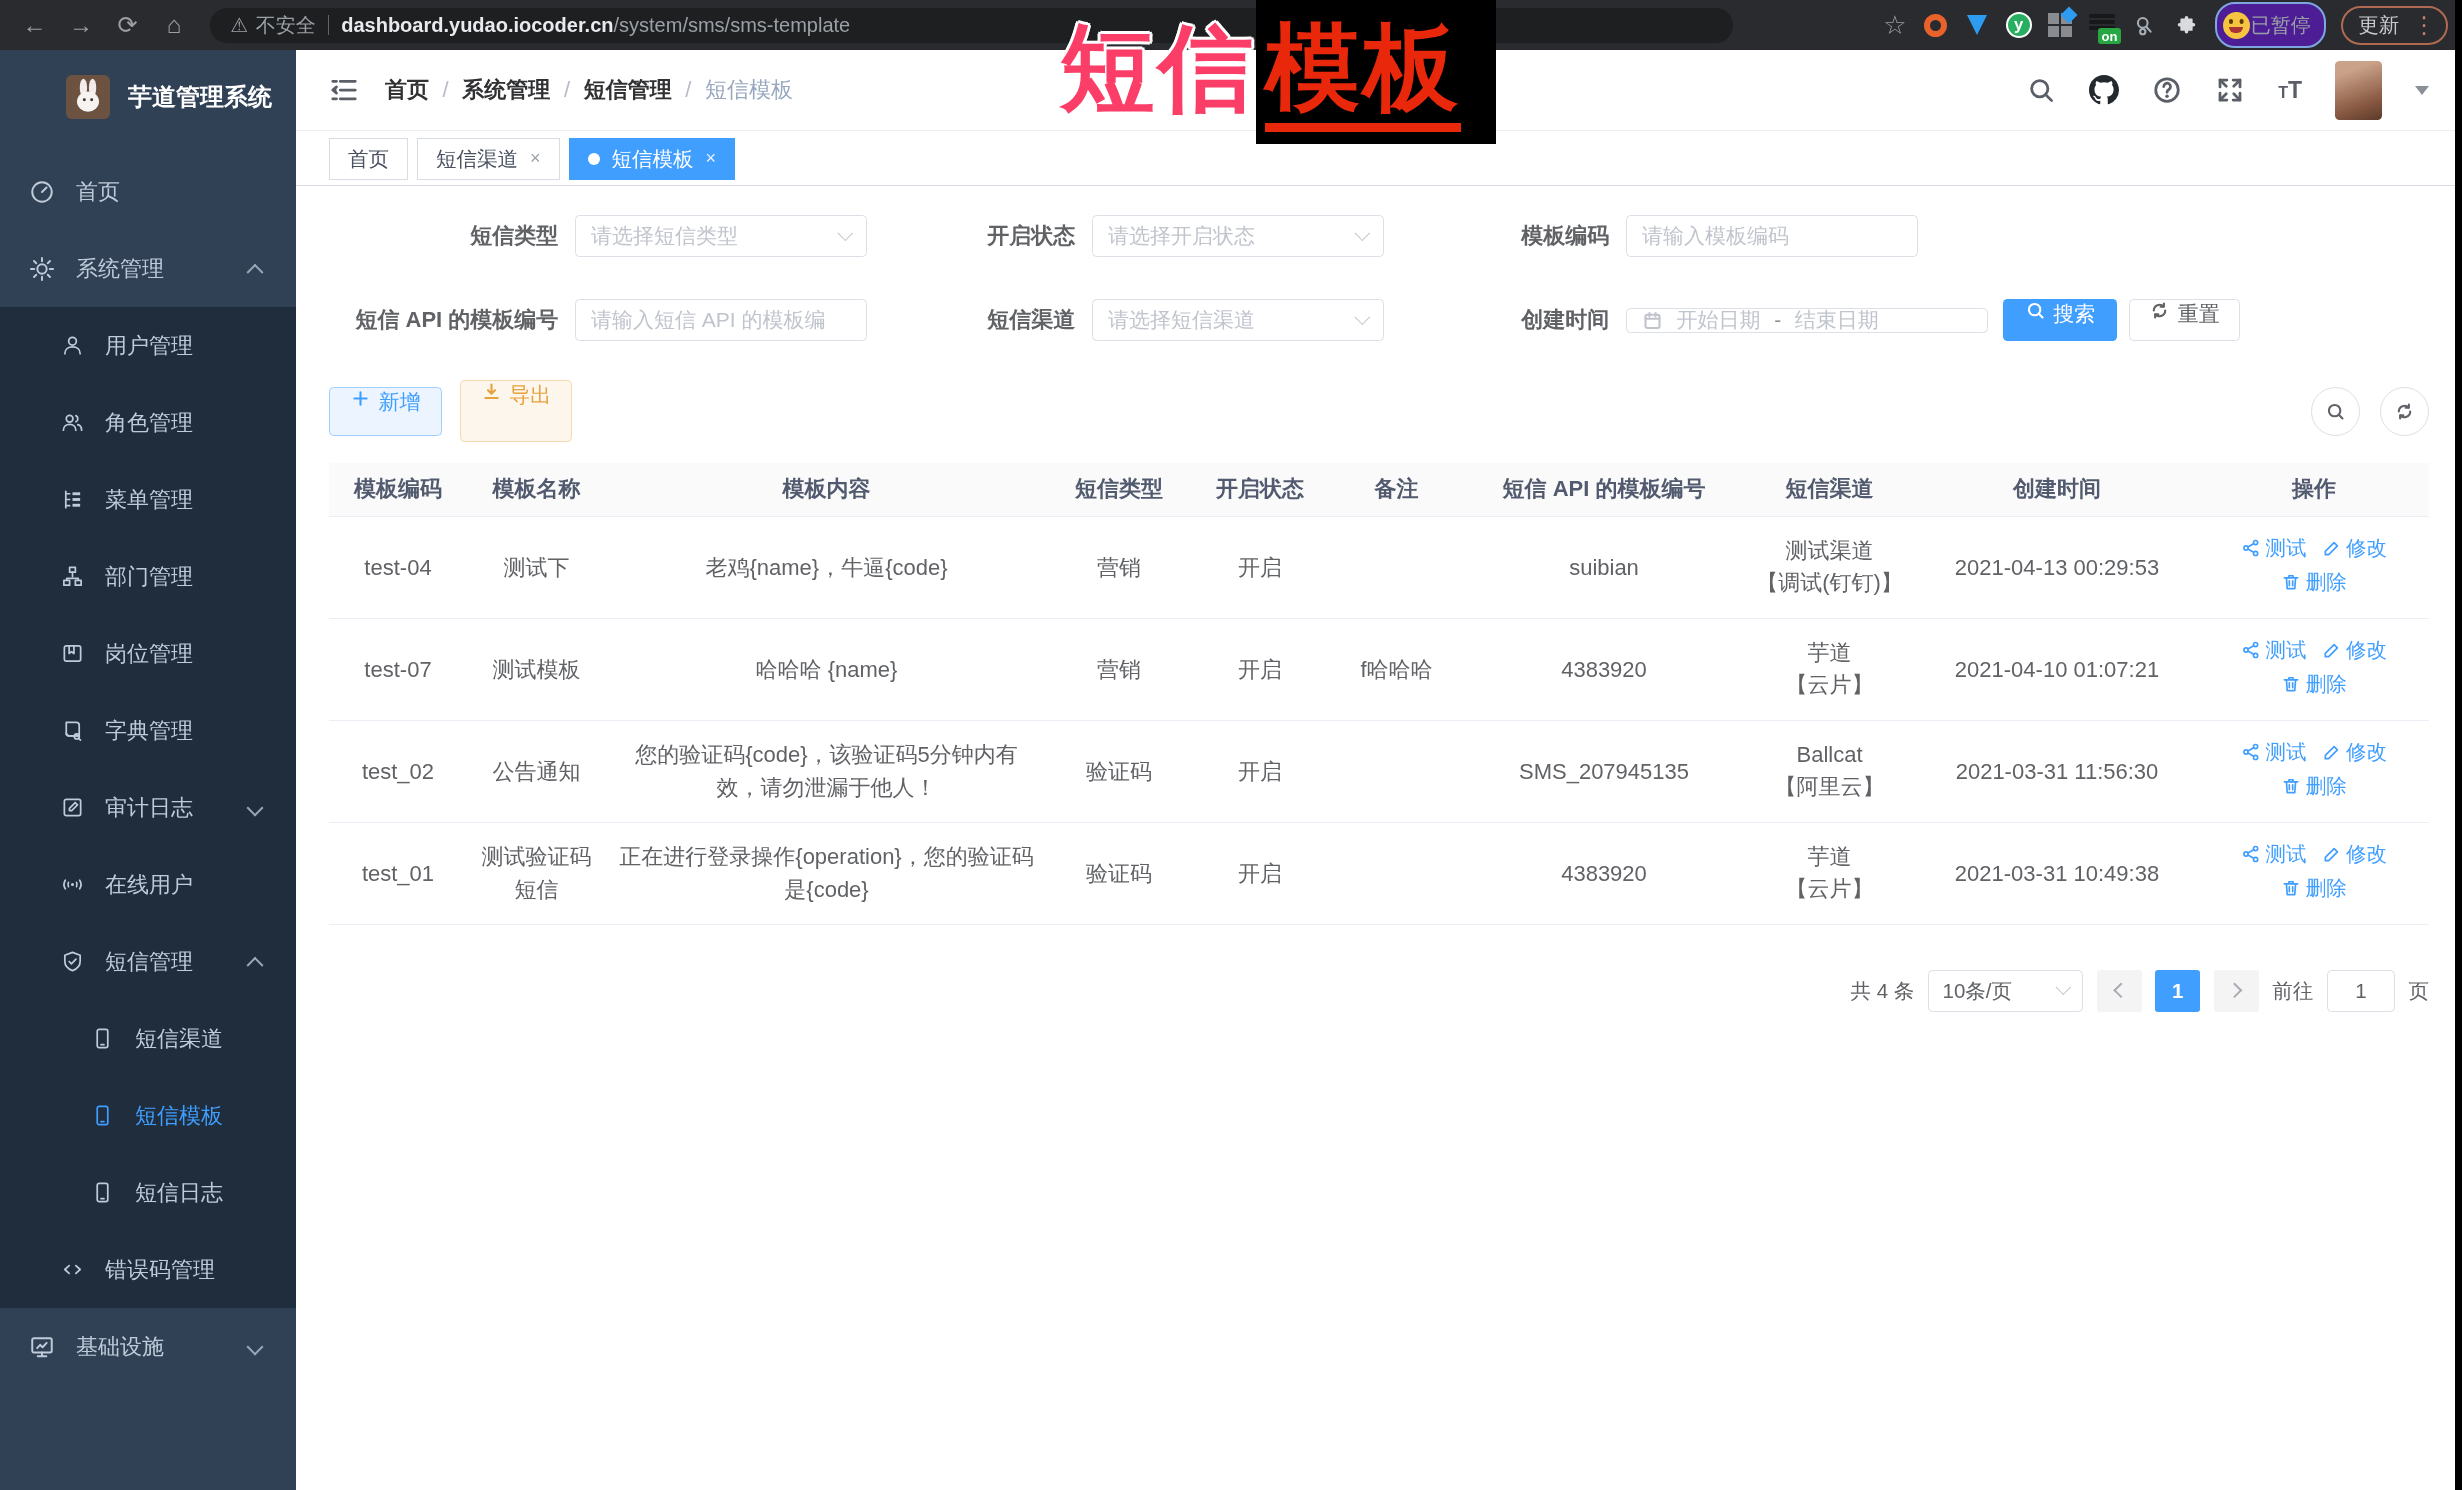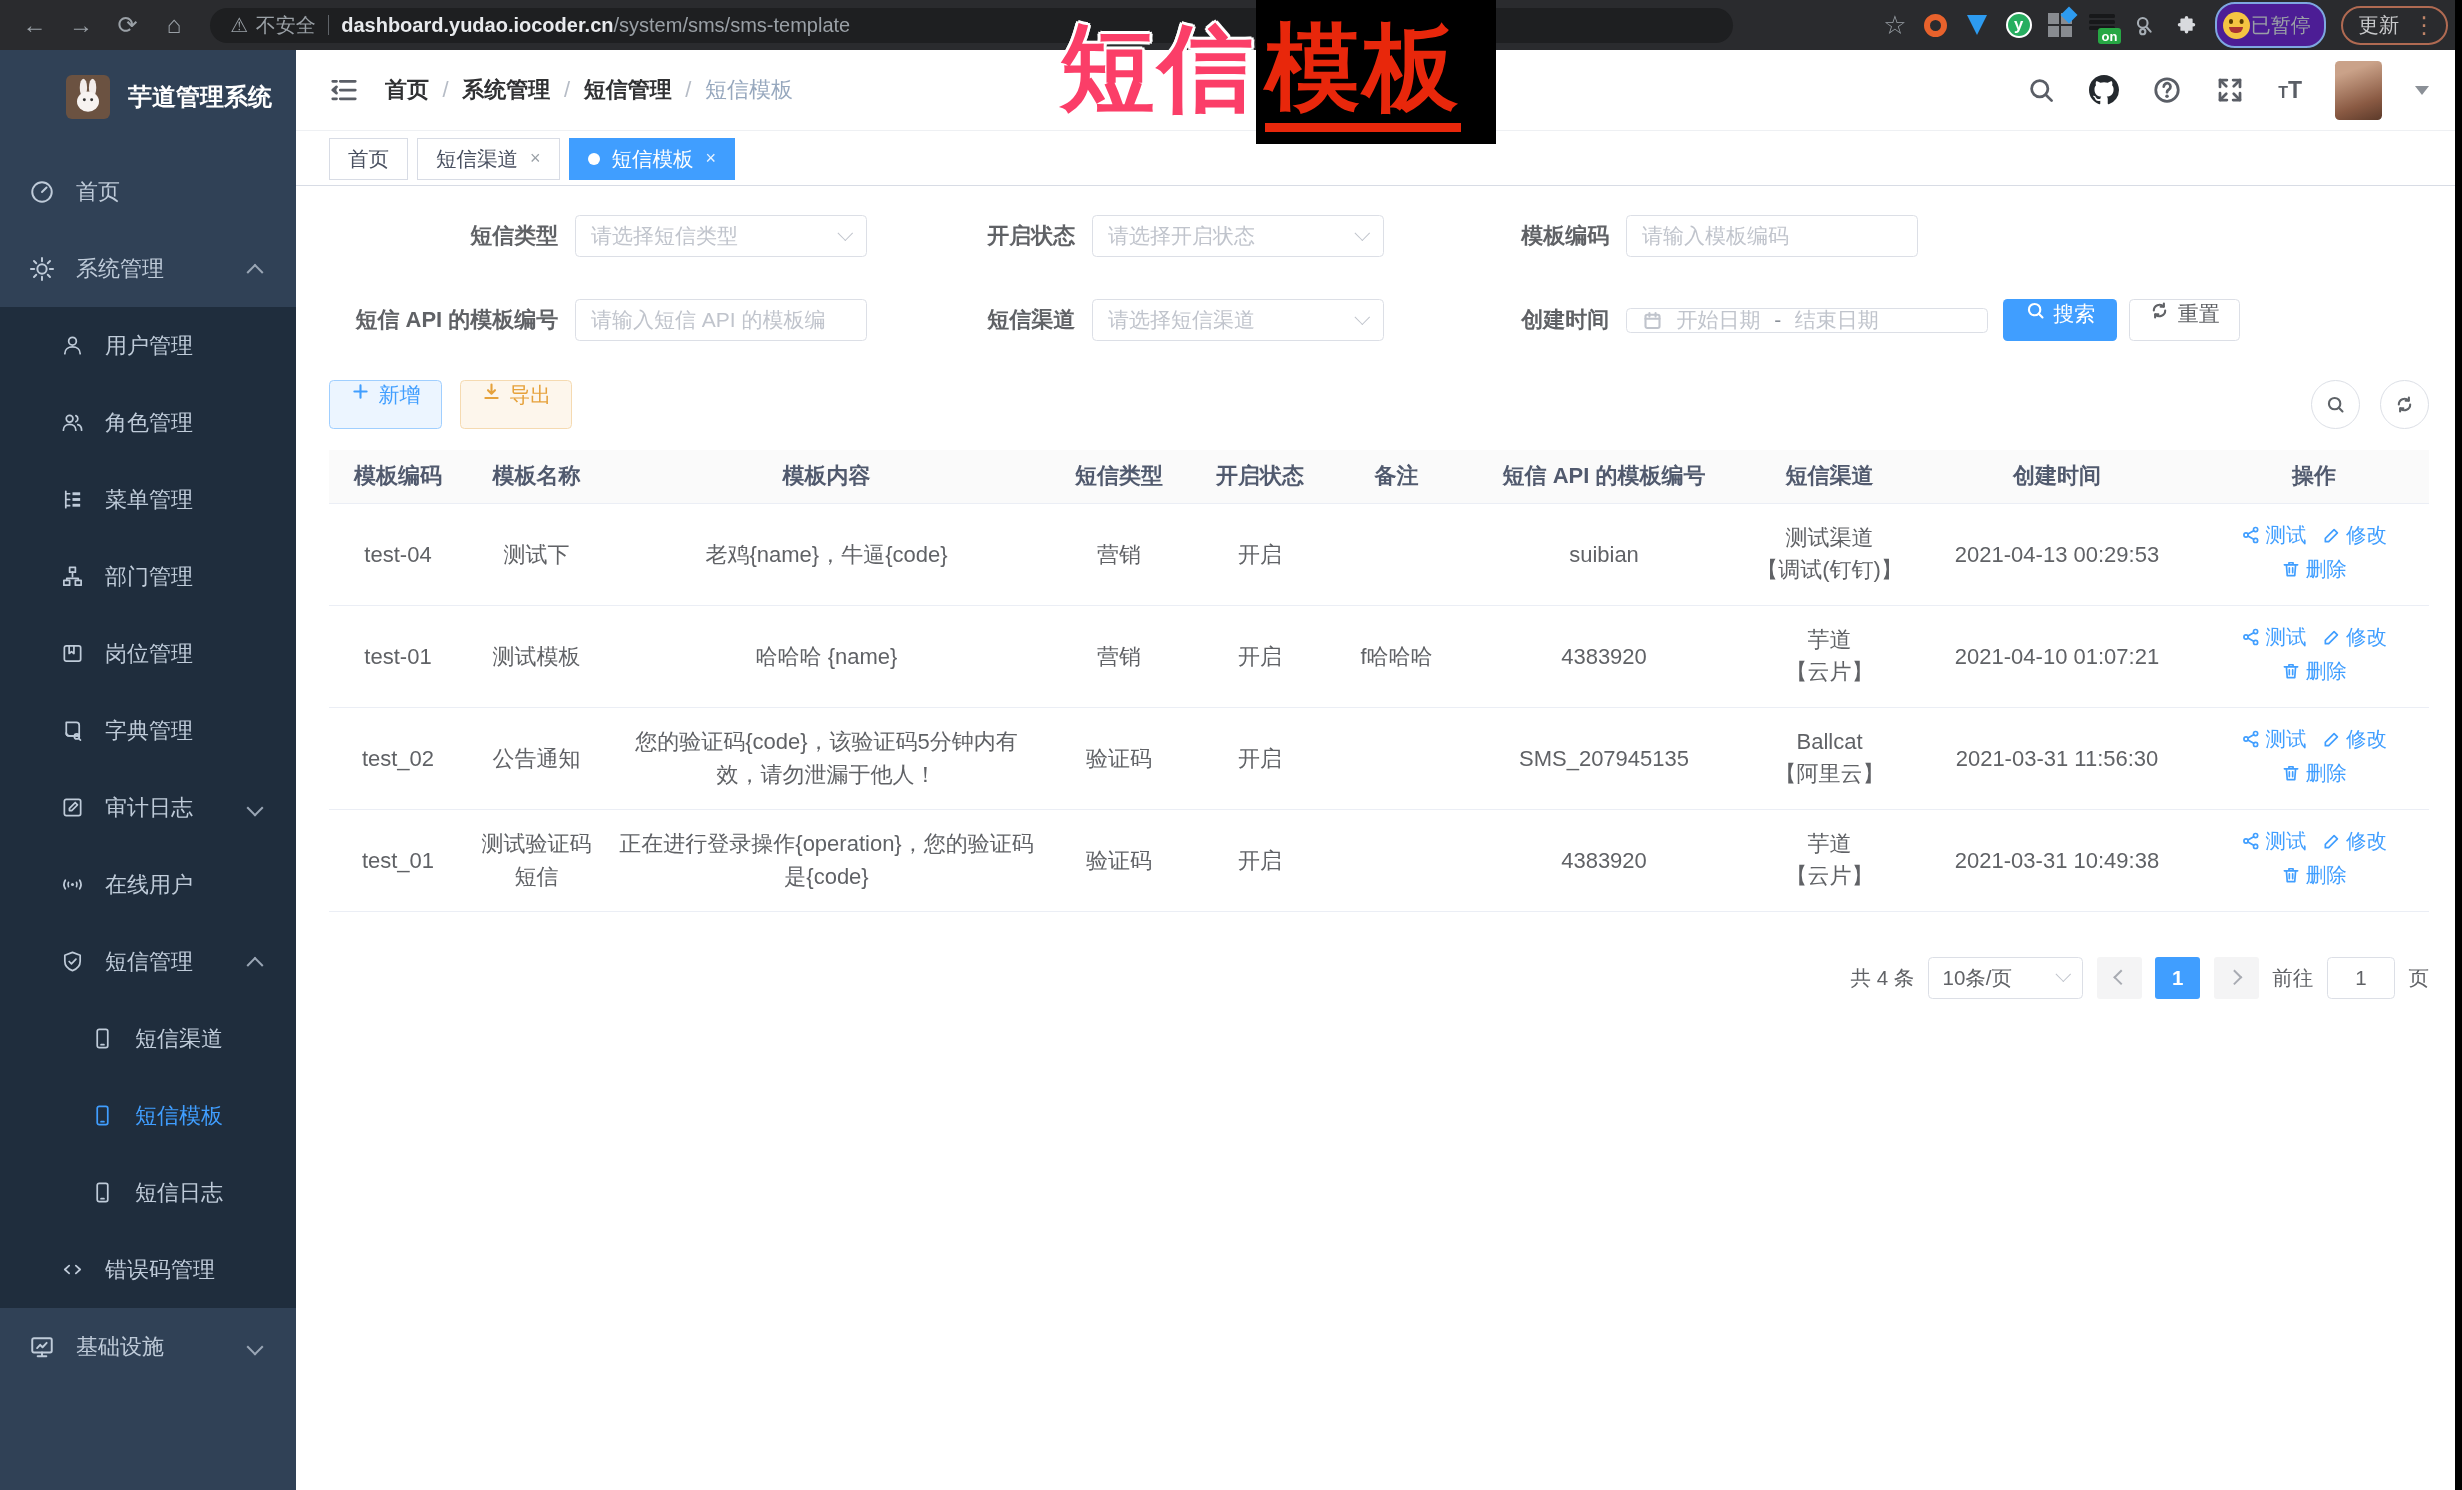--- a/index.html
+++ b/index.html
@@ -94,21 +94,21 @@
 .inp-field::placeholder { color:#c0c4cc; }
 .date-field { width:362px; height:25px; border:0.8px solid #dcdfe6; border-radius:4.5px; display:flex; align-items:center; gap:13.6px; padding:0 15px; font-size:21px; color:#c0c4cc; flex:none; }
 .date-sep { color:#8a9099; }
 .btn { height:42px; border-radius:4.5px; display:flex; align-items:flex-start; justify-content:center; gap:7.6px; font-size:21px; cursor:pointer; border:0.8px solid transparent; flex:none; }
 .btn-search { width:114px; background:#409eff; color:#fff; margin-left:15px; }
 .btn-reset { width:111px; background:#fff; border-color:#dcdfe6; color:#606266; margin-left:12px; }
 .bic { width:21px; height:21px; stroke:currentColor; fill:none; stroke-width:2.4; stroke-linecap:round; stroke-linejoin:round; }
 
 .toolbar { margin-top:39px; display:flex; align-items:center; }
 .btn-add { height:49px; padding:0 20px; background:#ecf5ff; border-color:#a0cfff; color:#409eff; }
-.btn-export { height:49px; padding:0 20px; background:#fdf6ec; border-color:#f5dab1; color:#e6a23c; margin-left:18px; }
+.btn-export { height:62px; padding:0 20px; background:#fdf6ec; border-color:#f5dab1; color:#e6a23c; margin-left:18px; }
 .tool-circles { margin-left:auto; display:flex; gap:20px; }
 .circle-btn { width:49px; height:49px; border-radius:50%; border:0.8px solid #dcdfe6; background:#fff; display:flex; align-items:center; justify-content:center; color:#5f6368; cursor:pointer; }
 
 
 table.grid { width:100%; border-collapse:collapse; table-layout:fixed; margin-top:21px; }
 .grid th { height:53px; background:#fafafa; font-size:22px; color:#515a6e; font-weight:700; text-align:center; border-bottom:0.8px solid #ebeef5; padding:0 7.6px; }
 .grid td { height:102px; font-size:22px; color:#606266; text-align:center; border-bottom:0.8px solid #ebeef5; padding:4.5px 10.6px; line-height:1.5; }
 .chan { display:flex; flex-direction:column; line-height:1.45; }
 .act-link { color:#409eff; display:inline-flex; align-items:center; gap:4.5px; font-size:20.5px; margin:0 7.6px; cursor:pointer; white-space:nowrap; }
 .aic { width:20px; height:20px; stroke:currentColor; fill:none; stroke-width:2; stroke-linecap:round; stroke-linejoin:round; }
@@ -534,21 +534,21 @@
                   <span>修改</span>
                 </span><span class="act-link">
                   <svg class="aic" viewBox="0 0 24 24">
                     <path d="M4 7h16M9.5 7V4.5h5V7M6.5 7l1 13h9l1-13M10 10.5v6M14 10.5v6"></path>
                   </svg>
                   <span>删除</span>
                 </span>
             </td>
           </tr>
           <tr>
-            <td>test-01</td>
+            <td>test-07</td>
             <td>测试模板</td>
             <td>哈哈哈 {name}</td>
             <td>营销</td>
             <td>开启</td>
             <td>f哈哈哈</td>
             <td>4383920</td>
             <td>
                 <span class="chan">
                   <span>芋道</span>
                   <span>【云片】</span>

